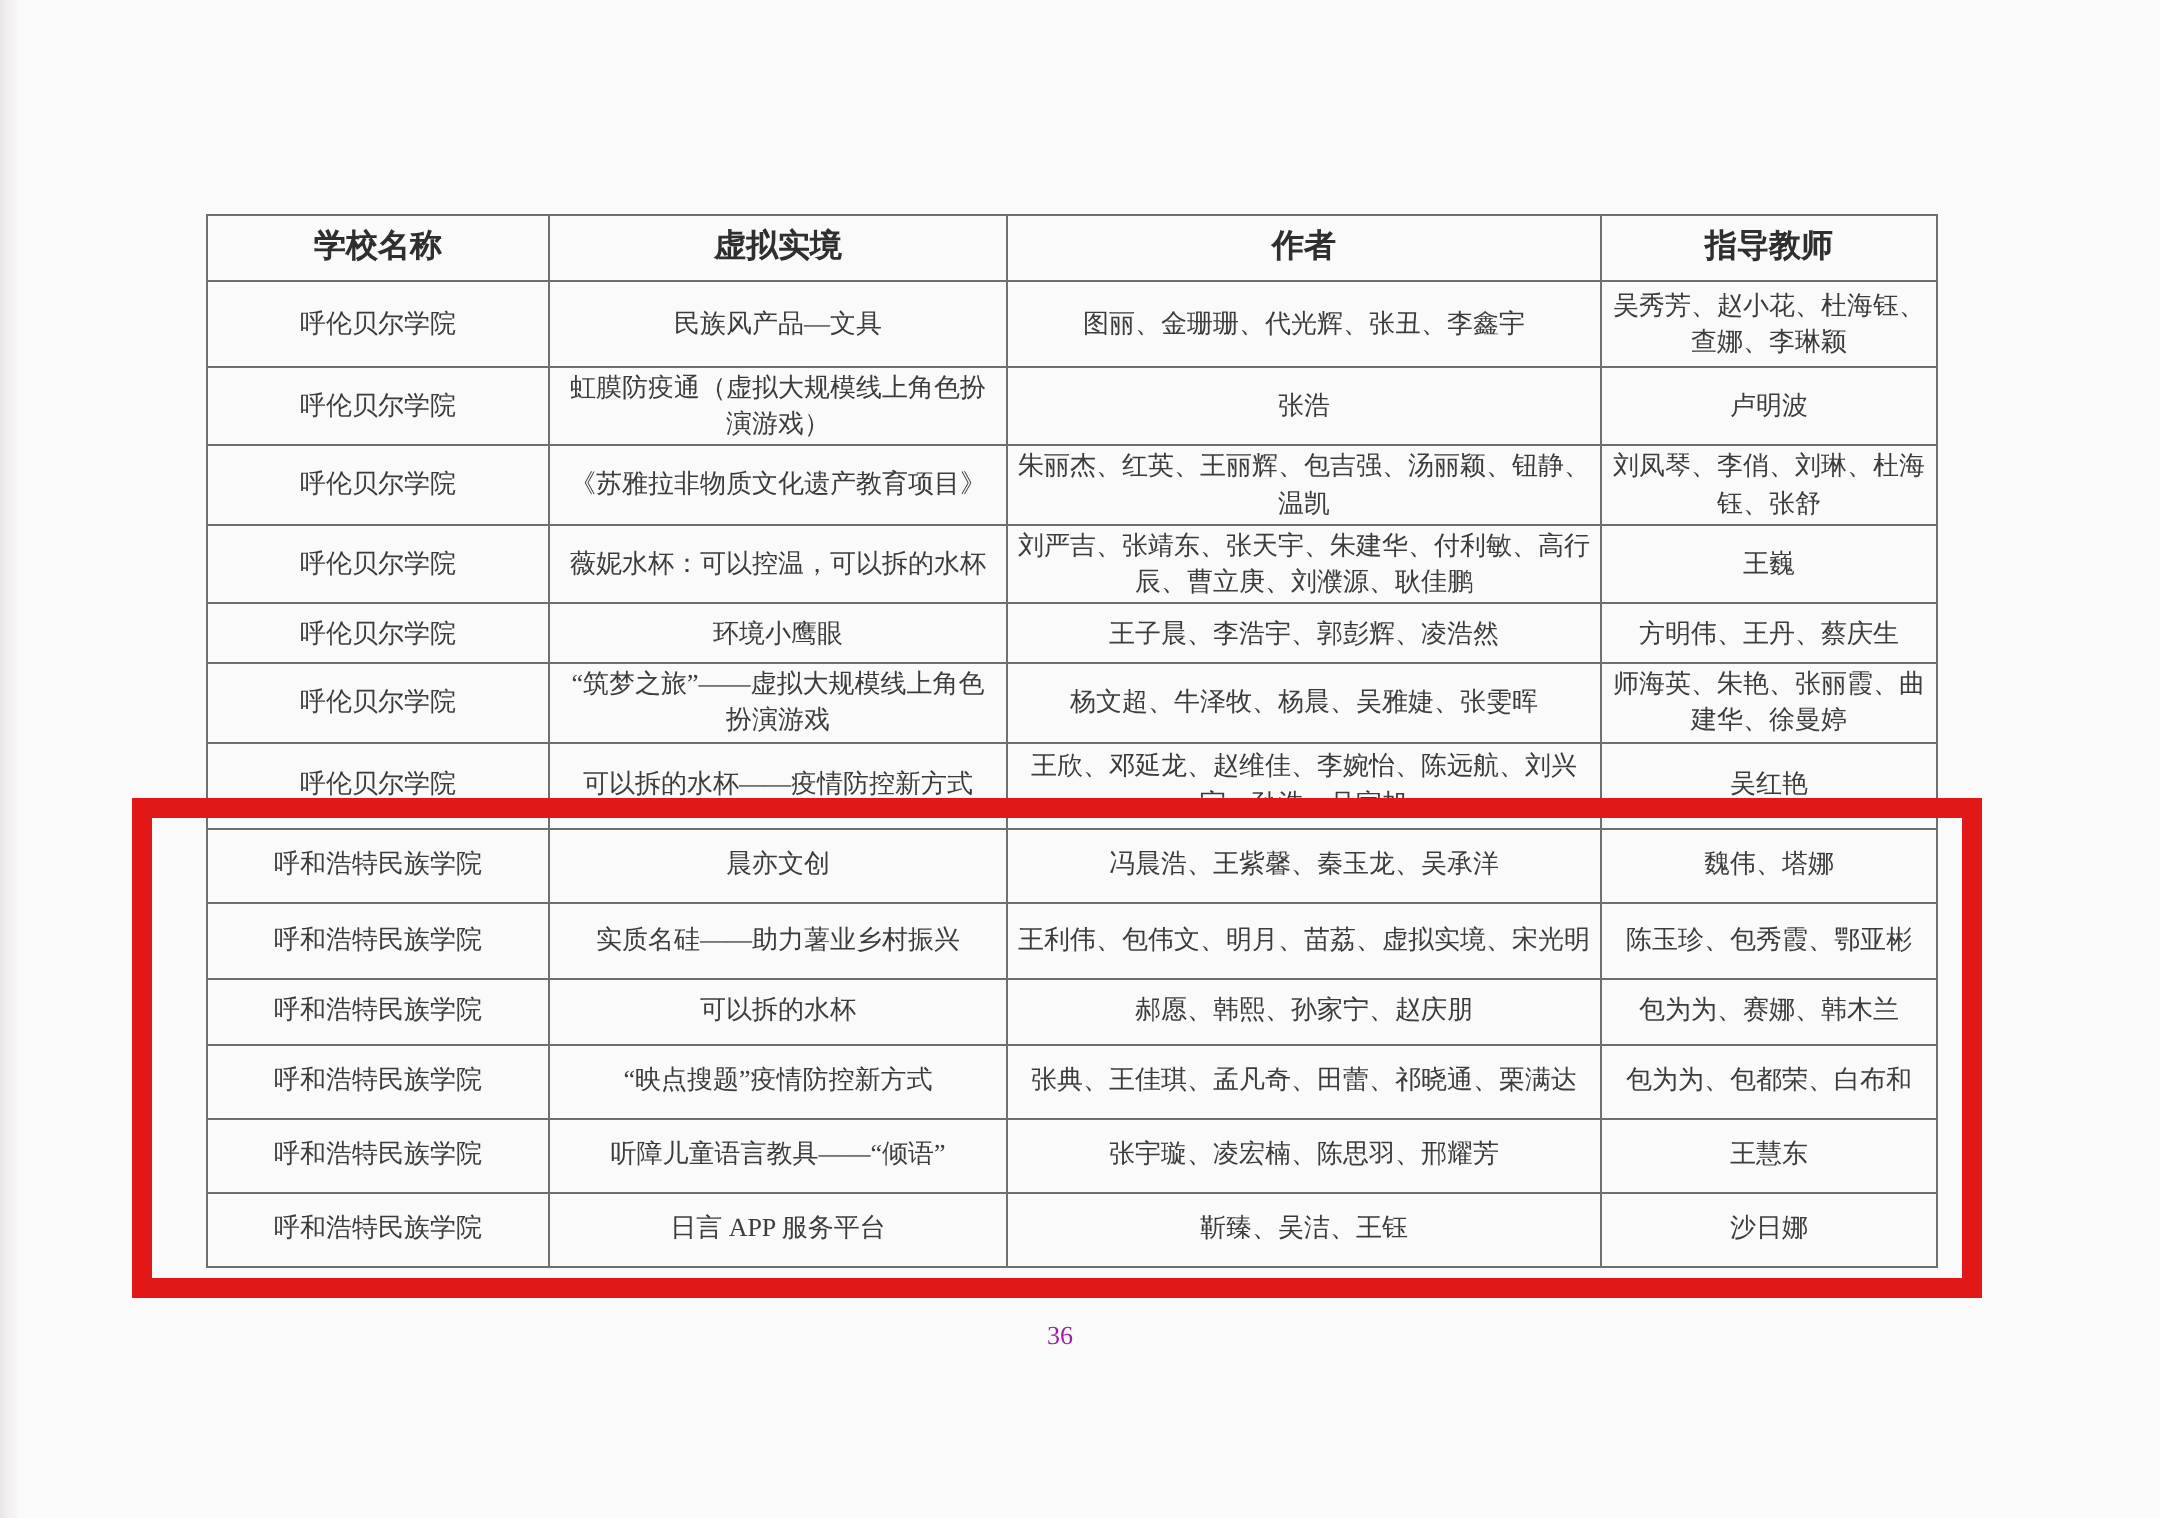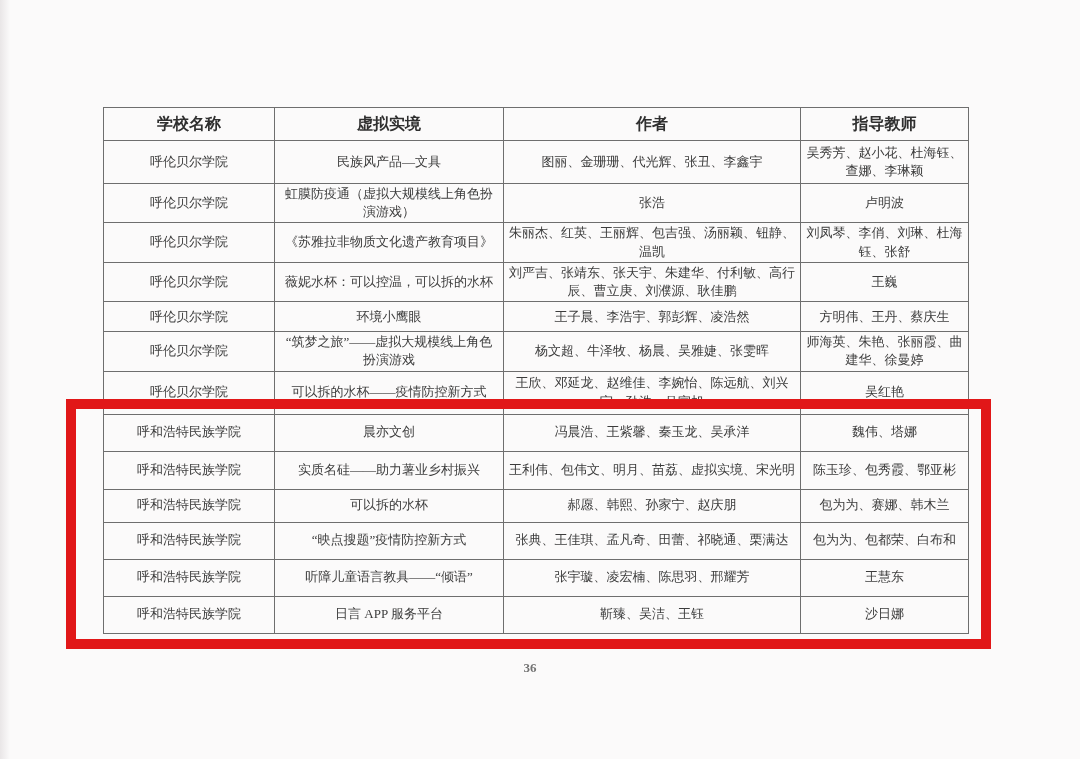--- a/index.html
+++ b/index.html
@@ -58,22 +58,21 @@
     border: 10px solid #e11718;
     pointer-events: none;
   }
   .page-number {
     position: absolute;
     top: 660px;
     left: 0;
     width: 1060px;
     text-align: center;
     font-size: 13px;
-    color: #737373;
-    font-weight: bold;
+    color: #a21caf;
   }
 </style>
 </head>
 <body>
 
 <div class="scan-edge"></div>
 
 <table class="award-table">
   <colgroup>
     <col class="c-school">

